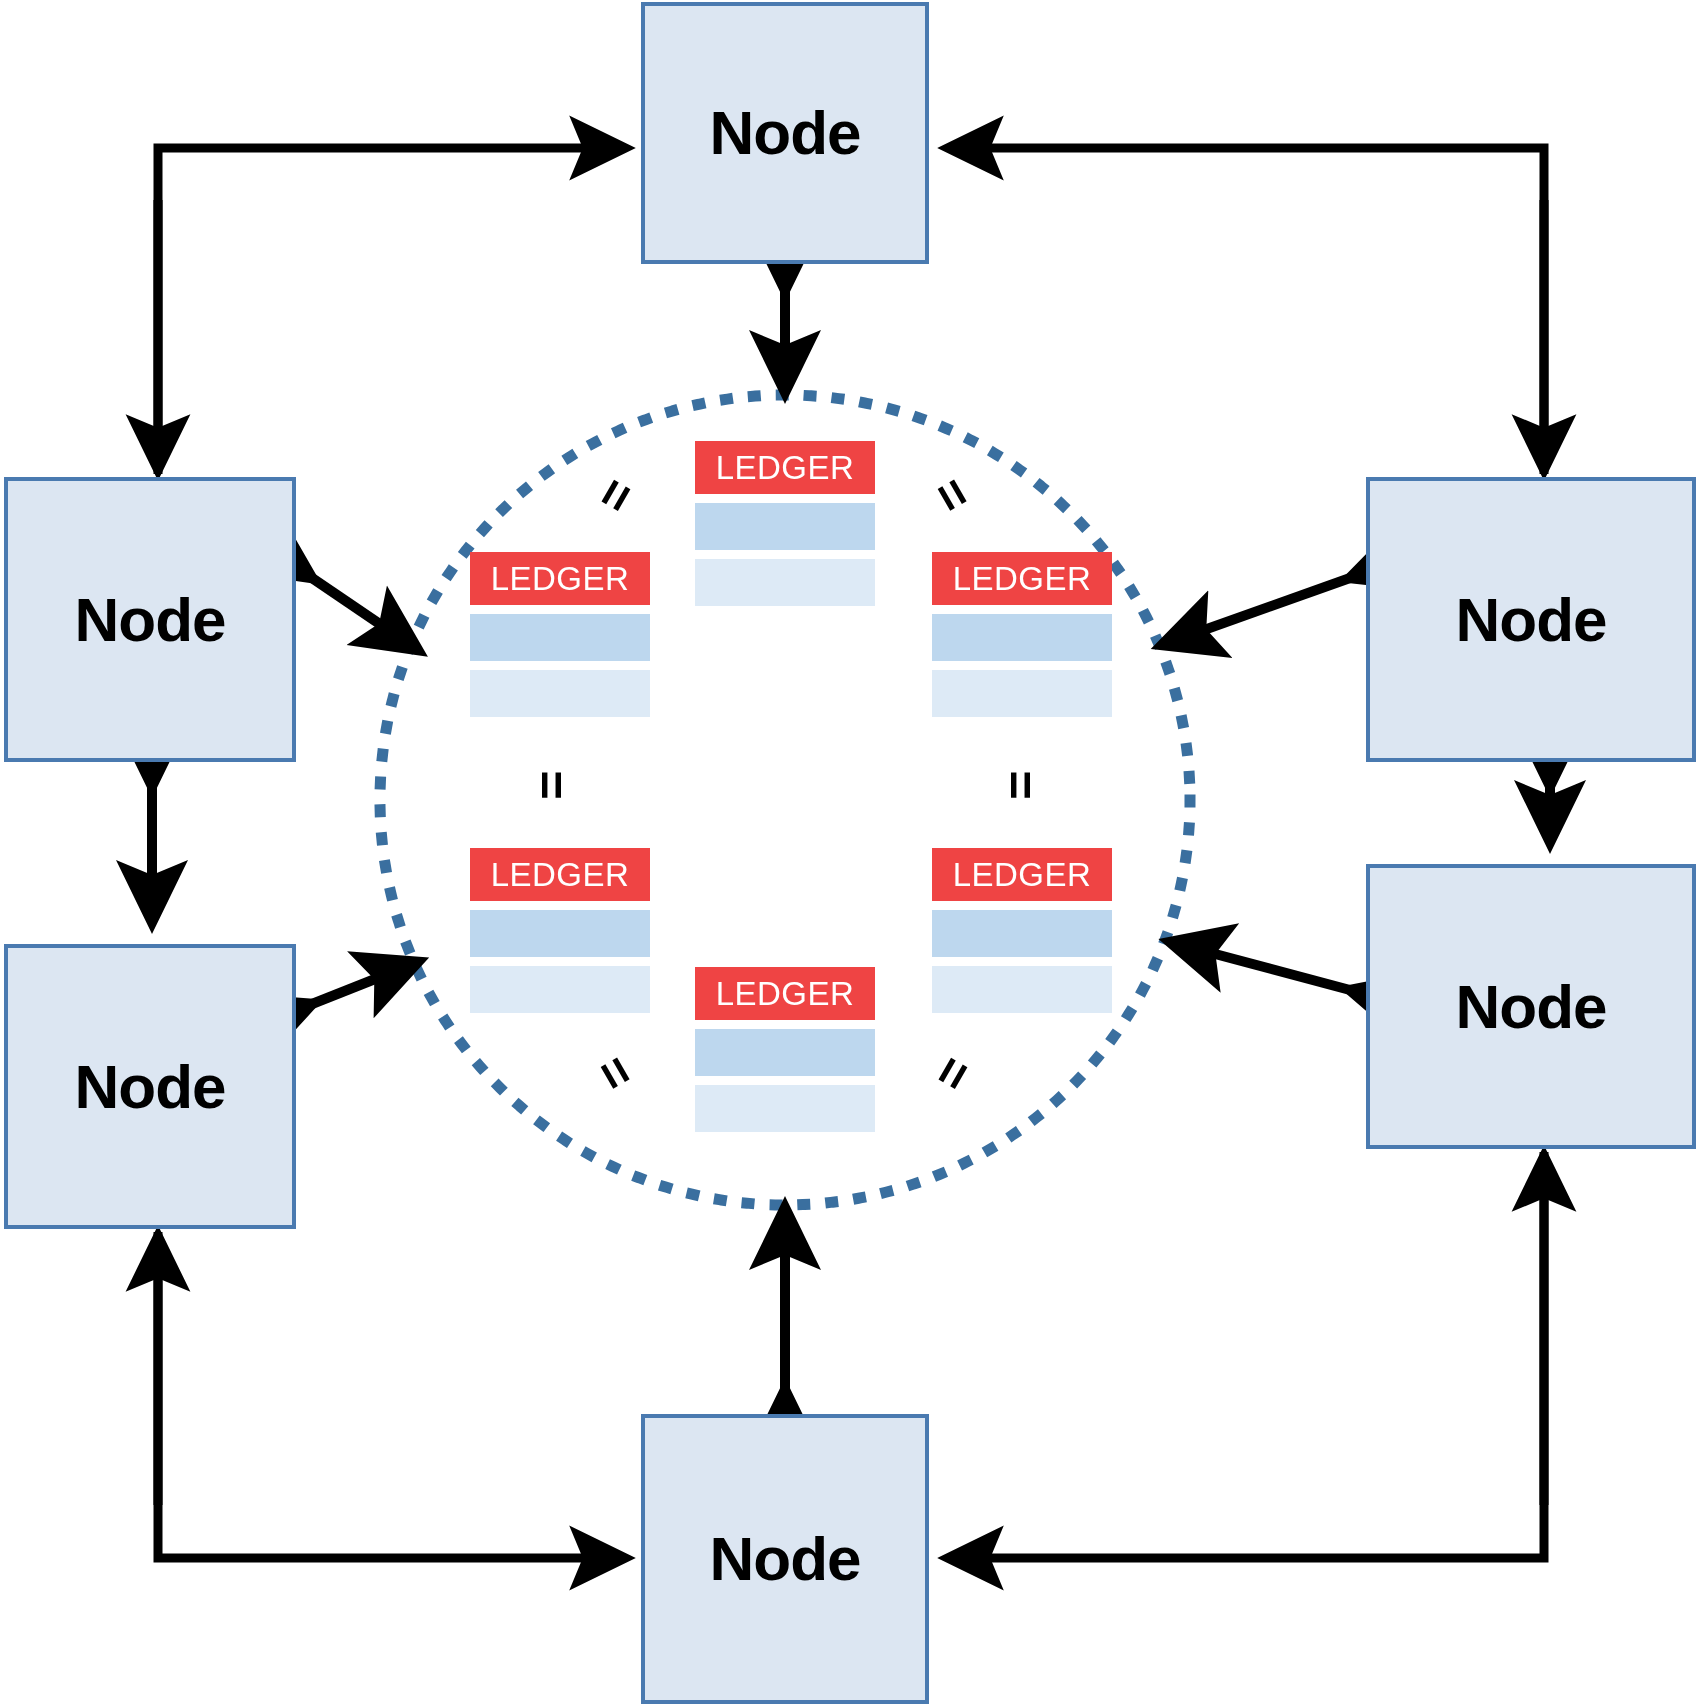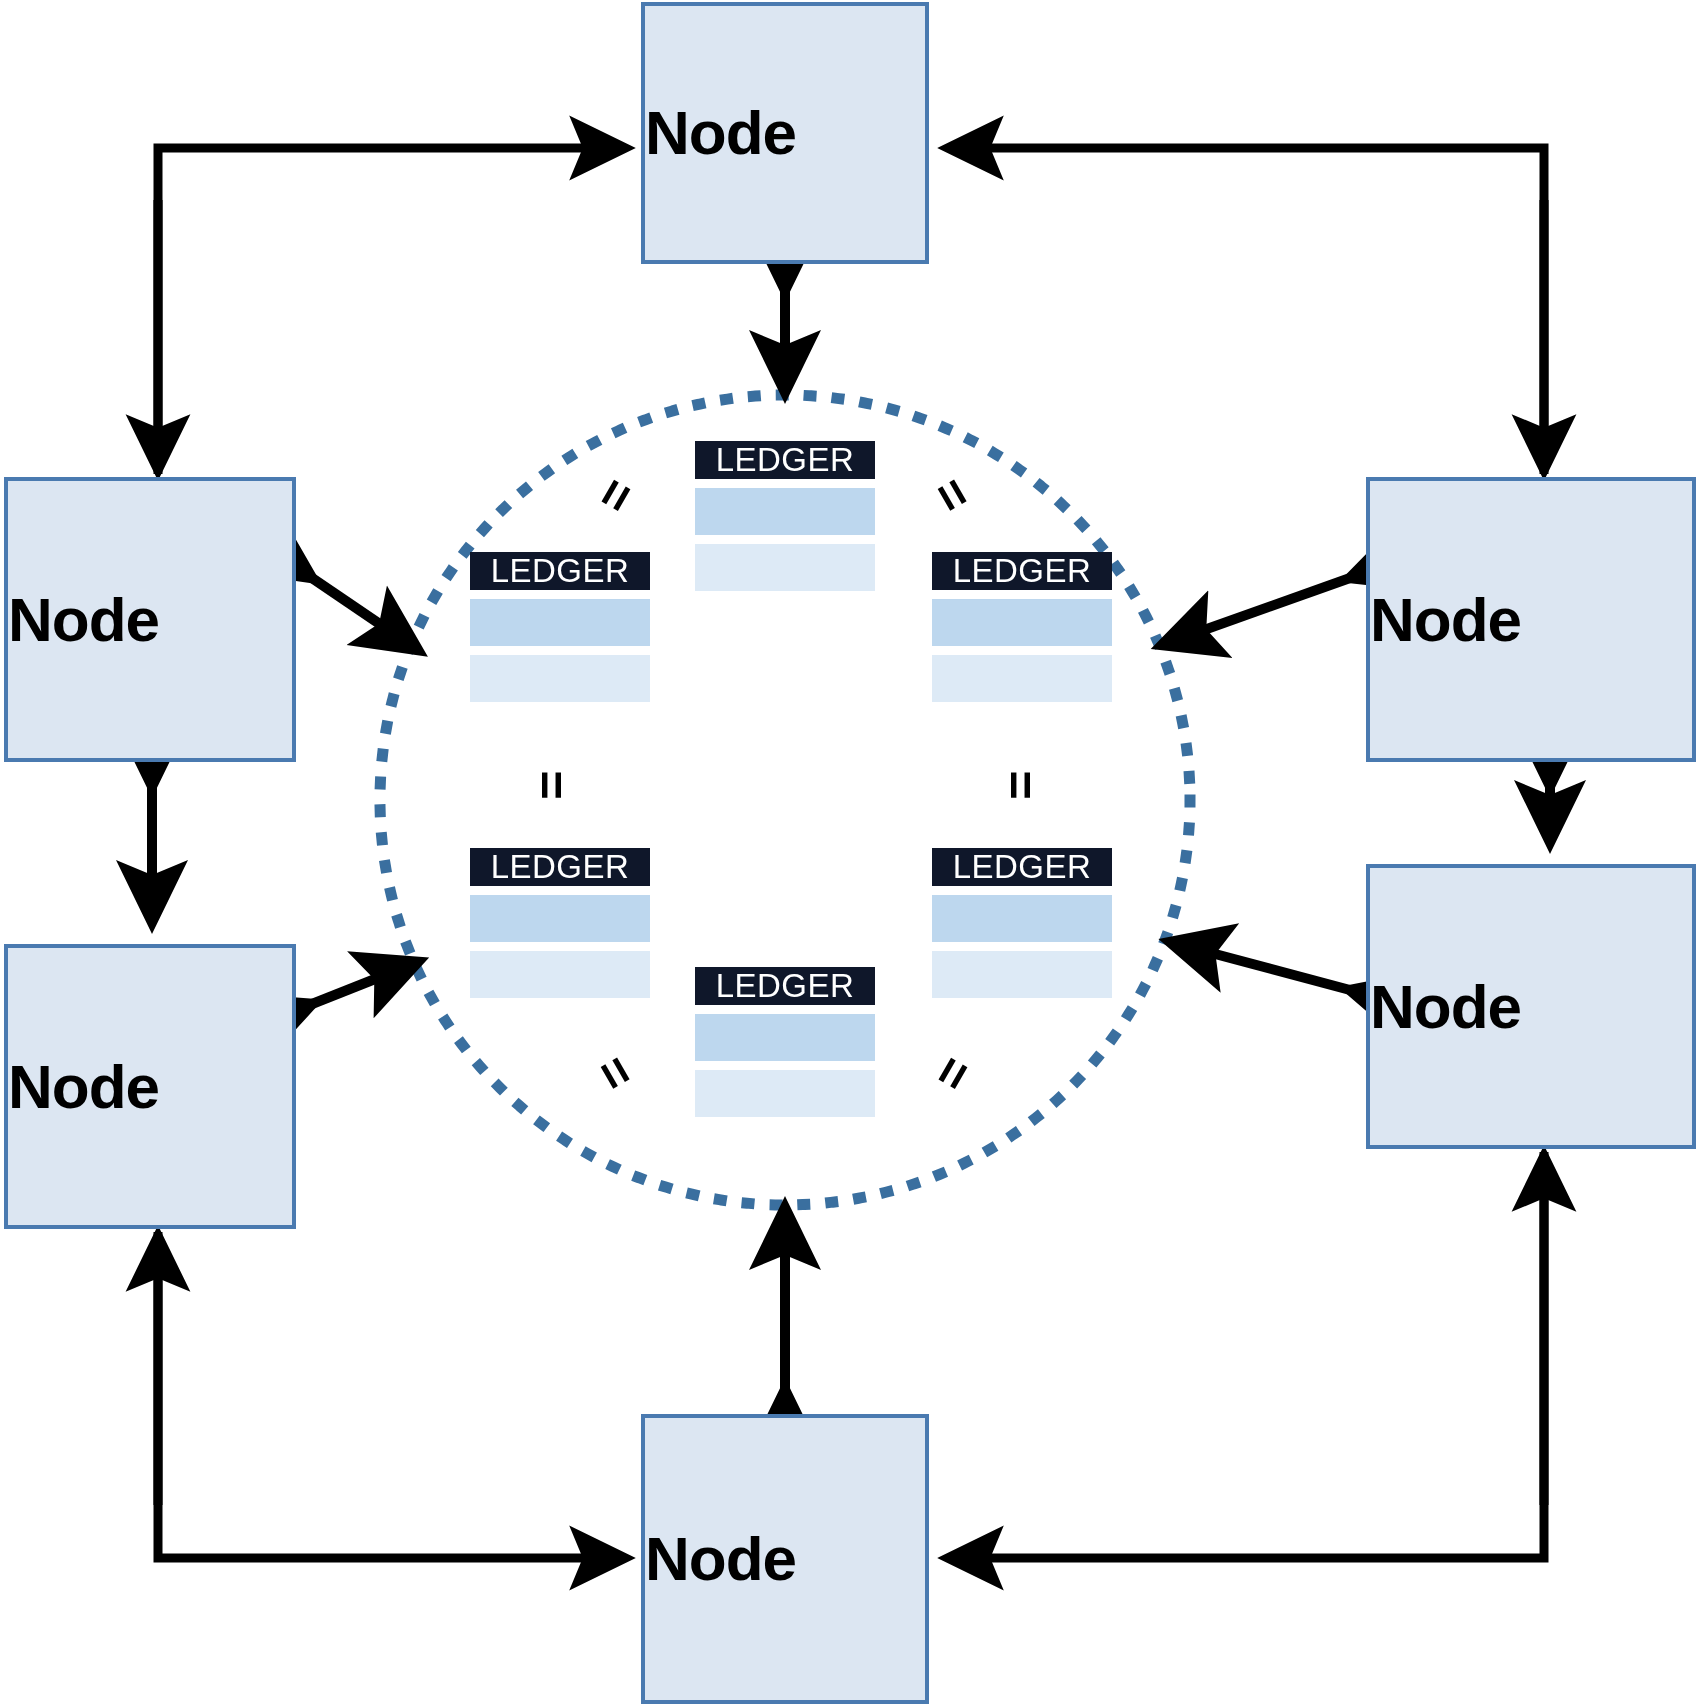--- a/index.html
+++ b/index.html
@@ -23,37 +23,38 @@
     height: 1706px;
     overflow: visible;
   }
   .node-box {
     position: absolute;
     box-sizing: border-box;
     background: #dce6f2;
     border: 4px solid #4a7ab0;
     display: flex;
     align-items: center;
+    justify-content: center;
   }
   .node-label {
     font-family: "Liberation Sans", sans-serif;
     font-weight: bold;
     font-size: 62px;
     color: #000000;
     letter-spacing: -1px;
     line-height: 1;
   }
   .ledger {
     position: absolute;
     width: 180px;
   }
   .ledger-head {
     box-sizing: border-box;
-    height: 38px;
-    background: #0f172a;
+    height: 53px;
+    background: #ef4444;
     color: #ffffff;
     font-family: "Liberation Sans", sans-serif;
     font-size: 33px;
     font-weight: normal;
     display: flex;
     align-items: center;
     justify-content: center;
     letter-spacing: 0.5px;
   }
   .ledger-row1 {

